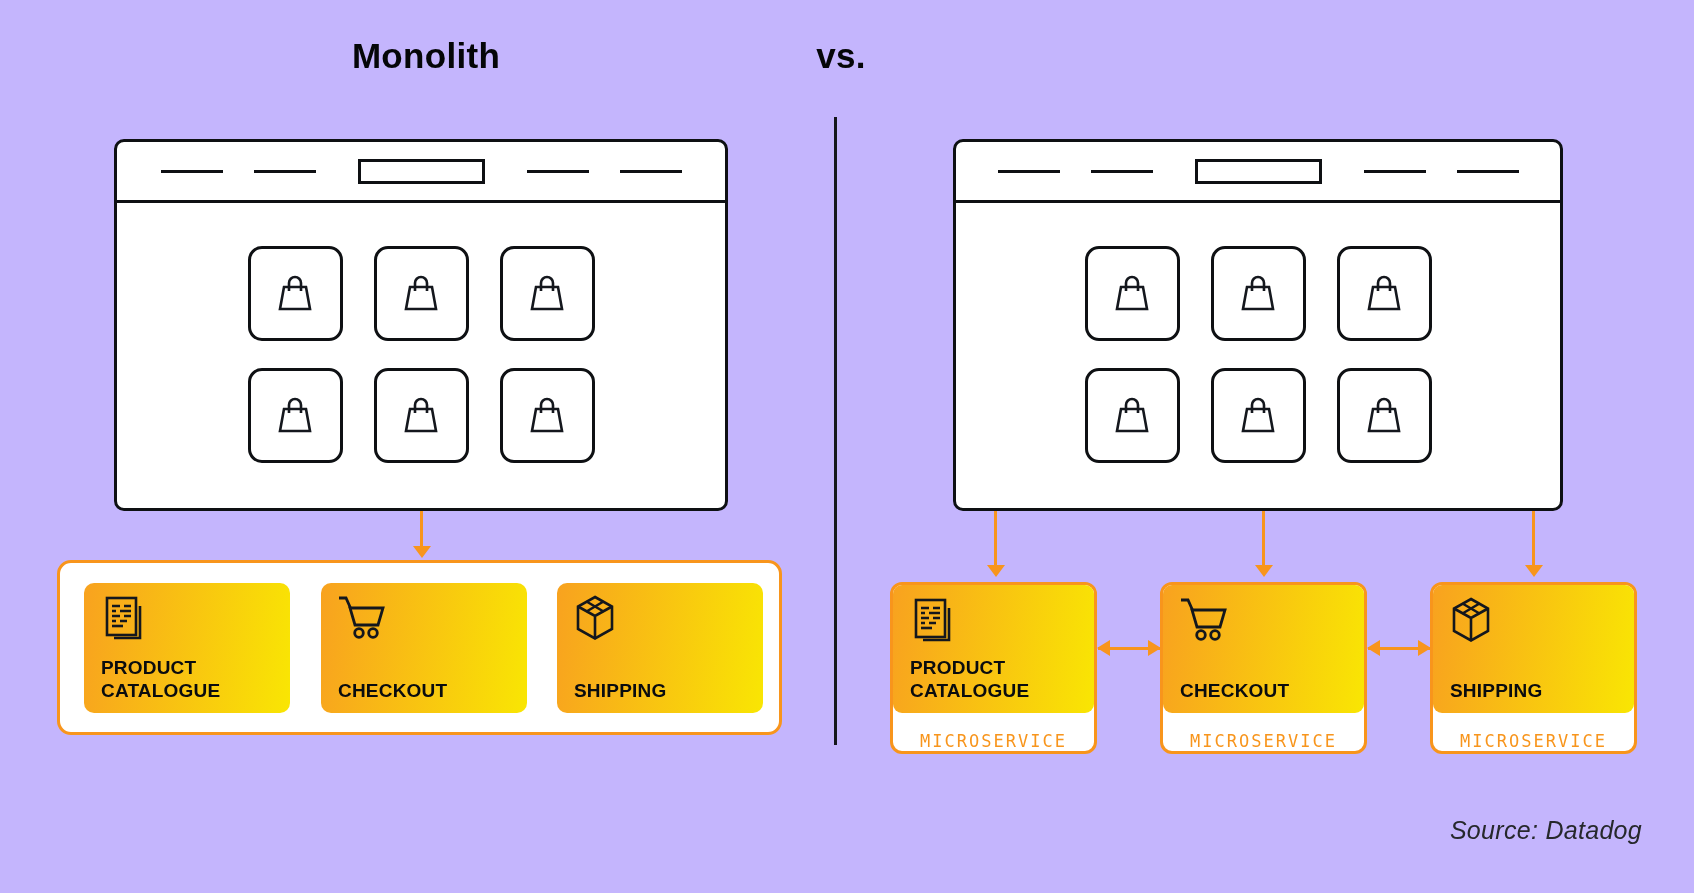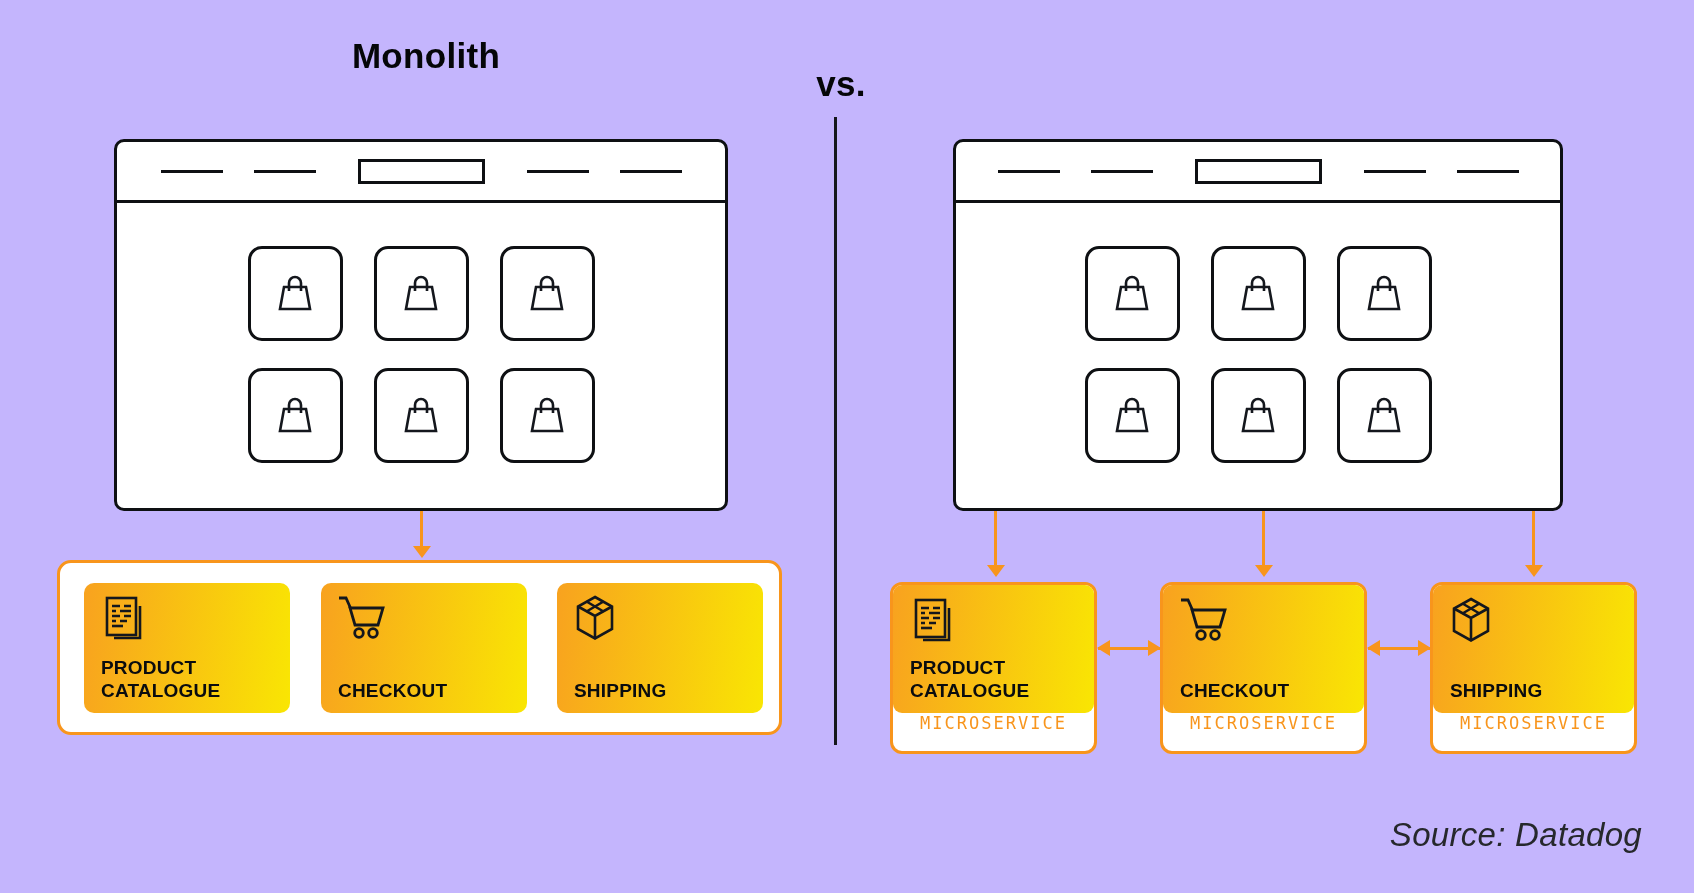--- a/index.html
+++ b/index.html
@@ -7,21 +7,21 @@
     position:relative; width:1694px; height:893px; background:#c4b5fd;
     font-family:"Liberation Sans", sans-serif; overflow:hidden;
   }
 
   
   .title {
     position:absolute; top:36px; transform:translateX(-50%);
     font-size:35px; font-weight:700; color:#050608; letter-spacing:.3px; white-space:nowrap;
   }
   .title-left  { left:426px; }
-  .title-sep   { left:841px;margin-top:28px; }
+  .title-sep   { left:841px; }
   .title-right { left:1270px; }
 
   
   .divider { position:absolute; left:834px; top:117px; width:3px; height:628px; background:#15171b; }
 
   
   .bwindow {
     position:absolute; top:139px; height:372px; box-sizing:border-box;
     border:3px solid #0e1013; border-radius:10px; background:#fff;
   }
@@ -89,31 +89,31 @@
   }
   .ms-card1 { left:890px; }
   .ms-card2 { left:1160px; }
   .ms-card3 { left:1430px; }
   .ms-gradient {
     position:absolute; left:0; right:0; top:0; height:128px; border-radius:9px;
     background:linear-gradient(97deg,#F8A21F 0%,#F9E603 100%);
   }
   .ms-footer {
     position:absolute; left:0; right:0; top:128px; bottom:0;
-    display:flex; align-items:flex-start; justify-content:center;
+    display:flex; align-items:flex-end; justify-content:center;
   }
   .ms-badge {
     font-family:"DejaVu Sans Mono", monospace;
     font-size:17px; letter-spacing:2px; color:#F8951C; white-space:nowrap;
   }
 
   
   .source-note {
     position:absolute; right:52px; top:816px;
-    font-size:33px; font-style:italic; color:#26282c; letter-spacing:.3px;
+    font-size:25px; font-style:italic; color:#26282c; letter-spacing:.3px;
   }
 
   .icon-svg { display:block; }
 </style>
 </head>
 <body>
 
 <svg width="0" height="0" style="position:absolute">
   <defs>
     <g id="icon-bag" fill="none" stroke="#14171d" stroke-width="2.6">

